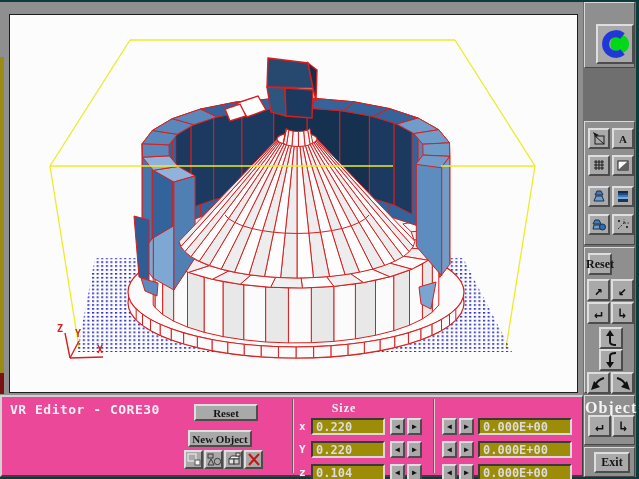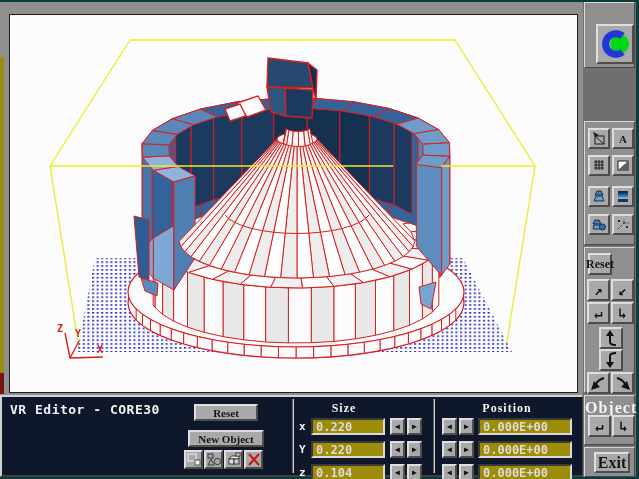--- a/index.html
+++ b/index.html
@@ -23,21 +23,21 @@
        border-right:2px solid #d9d9d9;border-bottom:2px solid #d9d9d9;box-sizing:border-box;
        font-weight:bold;font-size:12px;line-height:14px;padding:0 0 0 3px;white-space:nowrap;overflow:hidden;}
   .fld.dark{color:#141414;}
   .fld.lite{color:#dcdcdc;}
   
   #sidebar{position:absolute;left:583px;top:2px;width:53px;height:475px;background:#6f6f6f;}
   .tool{position:absolute;width:22px;height:21px;}
   .arrowbtn{position:absolute;width:23px;height:22px;font-size:14px;font-weight:bold;color:#111;}
   .whlbl{font-family:"Liberation Serif",serif;font-weight:bold;color:#f4f4f4;}
   
-  #bpanel{position:absolute;left:0;top:395px;width:583px;height:82px;background:#0f172a;box-sizing:border-box;
+  #bpanel{position:absolute;left:0;top:395px;width:583px;height:82px;background:#ec4899;box-sizing:border-box;
           border-top:2px solid #d2d2d2;border-left:2px solid #d2d2d2;border-bottom:2px solid #3f3f3f;border-right:1px solid #3f3f3f;}
   .vr{position:absolute;top:2px;bottom:2px;width:1px;background:#5f5f5f;border-right:1px solid #cfcfcf;}
   #panel-title{position:absolute;left:8px;top:5px;color:#f2f2f2;font-weight:bold;font-size:13px;letter-spacing:0.5px;}
   .hdr{position:absolute;top:4px;font-size:12px;text-align:center;}
   .axl{position:absolute;width:12px;color:#f2f2f2;font-weight:bold;font-size:11px;}
   .step{position:absolute;width:15px;height:17px;font-size:8px;color:#111;padding:0;}
   svg text{user-select:none;}
 </style>
 </head>
 <body>
@@ -374,31 +374,31 @@
       <div class="whlbl" style="position:absolute;left:0;top:3px;width:51px;text-align:center;font-size:16px;letter-spacing:1px;">Object</div>
       <div class="btn arrowbtn" style="left:3px;top:19px;">
           <span>↵</span>
         </div>
       <div class="btn arrowbtn" style="left:27px;top:19px;">
           <span>↳</span>
         </div>
     </div>
     <div class="sect" style="top:445px;height:30px;">
       <div class="btn" style="position:absolute;left:9px;top:4px;width:36px;height:21px;">
-        <span class="lbl" style="font-size:16px;">Exit</span>
+        <span class="lbl" style="font-size:12px;">Exit</span>
       </div>
     </div>
   </div>
 
   <div id="bpanel">
     <div id="panel-title">VR Editor - CORE30</div>
     <div class="btn" style="position:absolute;left:192px;top:7px;width:64px;height:17px;">
       <span class="lbl" style="font-size:11px;">Reset</span>
     </div>
-    <div class="btn" style="position:absolute;left:186px;top:33px;width:76px;height:17px;">
+    <div class="btn" style="position:absolute;left:186px;top:33px;width:64px;height:17px;">
       <span class="lbl" style="font-size:11px;">New Object</span>
     </div>
 
     <div class="btn" style="position:absolute;left:182px;top:53px;width:19px;height:19px;">
       <svg width="16" height="15">
         <rect x="2" y="2" width="8" height="7" fill="none" stroke="#f4f4f4"></rect>
         <rect x="9" y="8" width="5" height="5" fill="#f4f4f4" stroke="#555"></rect>
       </svg>
     </div>
     <div class="btn" style="position:absolute;left:202px;top:53px;width:19px;height:19px;">
@@ -443,21 +443,20 @@
     <div class="axl" style="left:297px;top:69px;">z</div>
     <div class="fld lite" style="left:309px;top:67px;width:74px;height:17px;">0.104</div>
     <div class="btn step" style="left:388px;top:67px;">
         <span>◀</span>
       </div>
     <div class="btn step" style="left:405px;top:67px;">
         <span>▶</span>
       </div>
     <div class="vr" style="left:431px;"></div>
 
-    <div class="hdr whlbl" style="left:450px;width:110px;letter-spacing:1px;">Position</div>
     <div class="btn step" style="left:440px;top:21px;">
         <span>◀</span>
       </div>
     <div class="btn step" style="left:457px;top:21px;">
         <span>▶</span>
       </div>
     <div class="fld lite" style="left:476px;top:21px;width:94px;height:17px;">0.000E+00</div>
     <div class="btn step" style="left:440px;top:44px;">
         <span>◀</span>
       </div>

